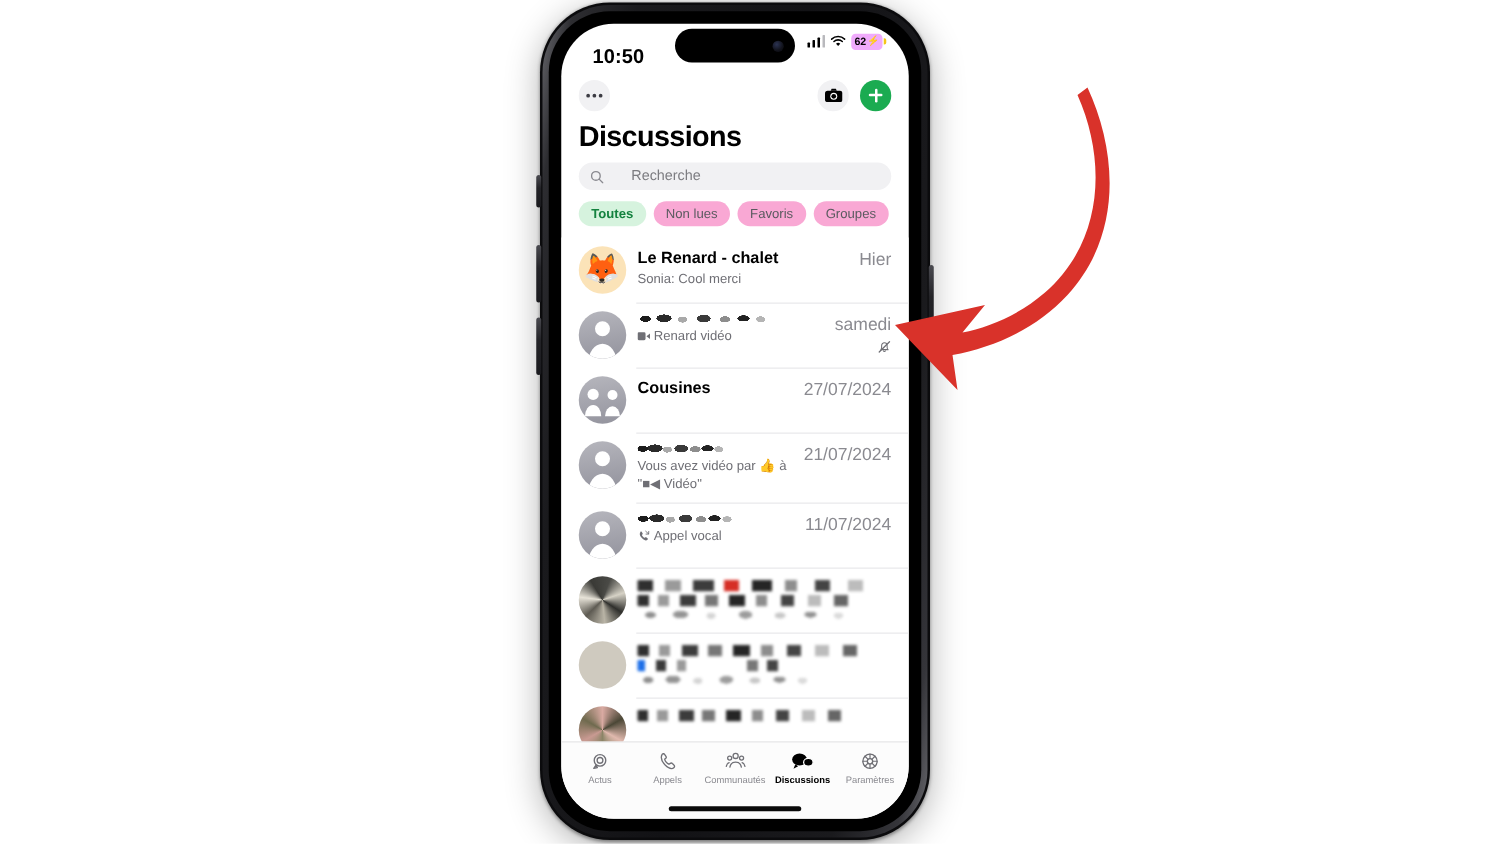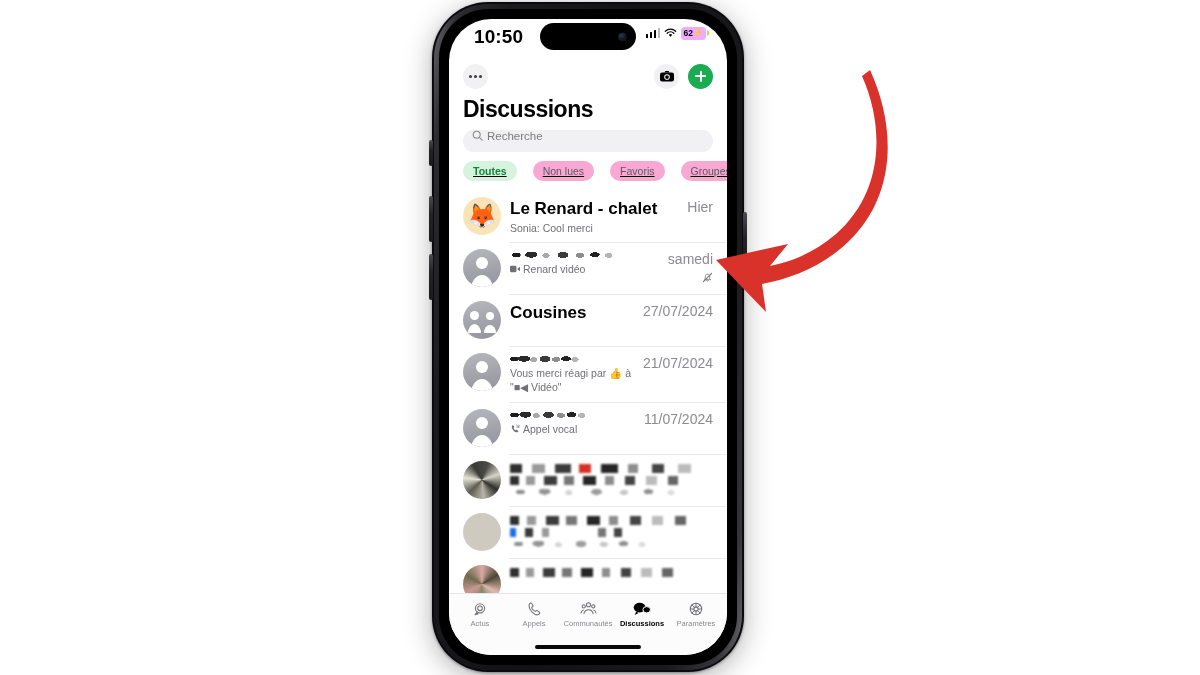--- a/index.html
+++ b/index.html
@@ -28,21 +28,21 @@
 
   
   #screen{
     position:absolute; left:449px; top:19px; width:278px; height:636px;
     border-radius:42px; background:#ffffff; overflow:hidden;
     display:flex; flex-direction:column;
   }
 
   
   #status-bar{ height:36px; position:relative; flex:0 0 auto; }
-  #status-time{ position:absolute; left:25px; top:7px; font-size:19px; font-weight:700; color:#000; letter-spacing:.1px; }
+  #status-time{ position:absolute; left:25px; top:18px; font-size:16px; font-weight:700; color:#000; letter-spacing:.1px; }
   #dynamic-island{
     position:absolute; left:50%; top:4px; transform:translateX(-50%);
     width:96px; height:27px; border-radius:16px; background:#000;
   }
   #island-camera{ position:absolute; right:9px; top:50%; transform:translateY(-50%);
     width:9px; height:9px; border-radius:50%;
     background:radial-gradient(circle at 38% 34%, #2b3352 0%, #12131c 58%, #07070b 100%); }
   #status-right{ position:absolute; right:21px; top:8px; display:flex; align-items:center; gap:4px; }
   .sig-bars{ display:flex; align-items:flex-end; gap:1.5px; height:10px; }
   .sig-bars i{ width:2.5px; background:#000; border-radius:.5px; display:block; }
@@ -72,25 +72,25 @@
     display:flex; align-items:center; justify-content:center; position:relative; }
   #compose-button::before, #compose-button::after{ content:""; position:absolute; background:#fff; border-radius:1px; }
   #compose-button::before{ width:11px; height:2px; }
   #compose-button::after{ width:2px; height:11px; }
 
   #page-title{ font-size:23px; font-weight:700; color:#000; letter-spacing:-.5px;
     margin:6px 0 8px 0; line-height:1.1; }
 
   
   #search-bar{ height:22px; border-radius:11px; background:#f1f1f3;
-    display:flex; align-items:flex-start; padding:0 9px; gap:4px; margin-bottom:9px; }
+    display:flex; align-items:center; padding:0 9px; gap:22px; margin-bottom:9px; }
   #search-placeholder{ font-size:11.5px; color:#7c7c80; }
 
   
-  #filter-row{ display:flex; gap:16px; padding-bottom:9px;text-decoration:underline; }
+  #filter-row{ display:flex; gap:6px; padding-bottom:9px; }
   .filter-pill{ height:20px; border-radius:10px; background:#f9a8d4; color:#5a5a5f;
     font-size:10.5px; display:flex; align-items:center; padding:0 10px; white-space:nowrap; }
   .filter-pill.active{ background:#d6f3de; color:#14823f; font-weight:600; }
 
   
   #chat-list{ flex:1 1 auto; overflow:hidden; background:#fff; }
   .chat-row{ display:flex; align-items:flex-start; padding:7px 14px 7px 14px; position:relative; }
   .chat-row + .chat-row::before{ content:""; position:absolute; left:60px; right:0; top:0;
     height:1px; background:#e9e9eb; }
   .avatar{ width:38px; height:38px; border-radius:50%; flex:0 0 auto; margin-right:9px;
@@ -105,21 +105,21 @@
   .avatar.group .g1,.avatar.group .g2{ position:absolute; }
   .avatar.group .g1{ left:7px; top:10px; width:9px; height:9px; border-radius:50%; background:#fff; }
   .avatar.group .g2{ right:7px; top:11px; width:8px; height:8px; border-radius:50%; background:#fff; }
   .avatar.group .b1{ position:absolute; left:5px; bottom:6px; width:13px; height:9px;
     border-radius:50% 50% 0 0 / 100% 100% 0 0; background:#fff; }
   .avatar.group .b2{ position:absolute; right:5px; bottom:6px; width:12px; height:8px;
     border-radius:50% 50% 0 0 / 100% 100% 0 0; background:#fff; }
   .avatar.pix{ background:#cfcabf; }
 
   .chat-main{ flex:1 1 auto; min-width:0; padding-top:1px; }
-  .chat-title{ font-size:17px; font-weight:700; color:#000; line-height:1.25;
+  .chat-title{ font-size:13px; font-weight:700; color:#000; line-height:1.25;
     white-space:nowrap; overflow:hidden; text-overflow:ellipsis; }
   .chat-sub{ font-size:10.5px; color:#6f6f75; line-height:1.35; margin-top:1px;
     display:flex; align-items:center; gap:3px; flex-wrap:wrap; }
   .chat-sub.two-line{ display:block; }
   .chat-meta{ flex:0 0 auto; padding-left:6px; text-align:right; padding-top:2px; }
   .chat-time{ font-size:14px; color:#8a8a90; white-space:nowrap; }
   .mute-icon{ margin-top:5px; display:flex; justify-content:flex-end; }
 
   
   .redact{ display:block; height:8px; border-radius:2px; margin:1px 0 3px 0;
@@ -299,21 +299,21 @@
         </div>
         <div class="chat-meta">
           <div class="chat-time">27/07/2024</div>
         </div>
       </div>
 
       <div class="chat-row">
         <div class="avatar person"></div>
         <div class="chat-main">
           <span class="redact w55"></span>
-          <div class="chat-sub">Vous merci réagi par 👍 à "■◀ Vidéo"</div>
+          <div class="chat-sub">Vous avez vidéo par 👍 à "■◀ Vidéo"</div>
         </div>
         <div class="chat-meta">
           <div class="chat-time">21/07/2024</div>
         </div>
       </div>
 
       <div class="chat-row">
         <div class="avatar person"></div>
         <div class="chat-main">
           <span class="redact w60"></span>

